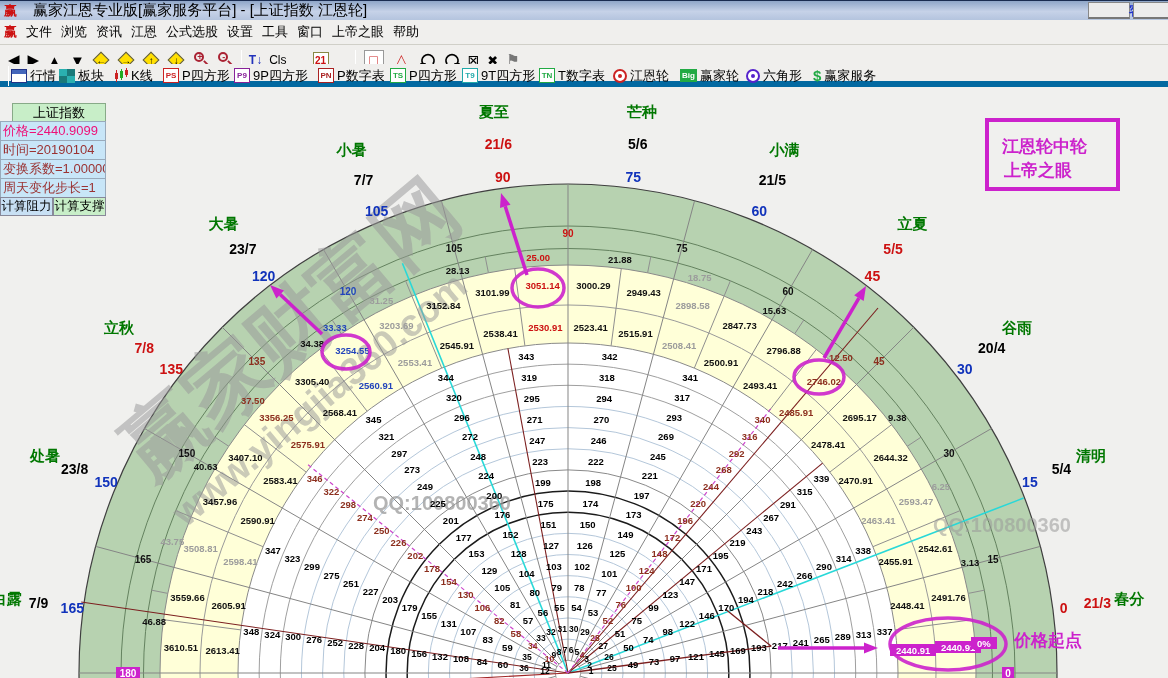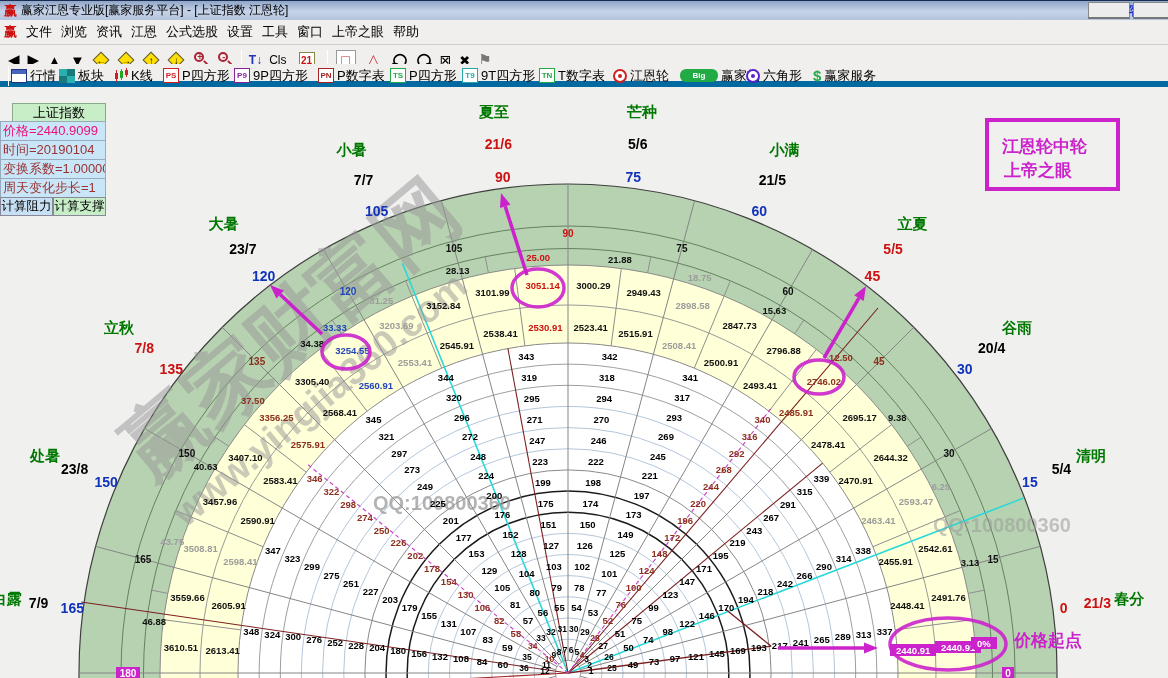--- a/index.html
+++ b/index.html
@@ -1,19 +1,19 @@
 <!DOCTYPE html>
 <html><head><meta charset="utf-8">
 <style>
 * { margin:0; padding:0; box-sizing:border-box; }
 html,body { width:1168px; height:678px; overflow:hidden; font-family:"Liberation Sans",sans-serif; }
 body { background:#f0f0ee; position:relative; }
 .bar { position:absolute; left:0; width:1168px; }
 #titlebar { top:0; height:20px; background:linear-gradient(#8fa6c8,#c6d2e8 55%,#b4c4de); border-top:1px solid #1a2c50; display:flex; align-items:center; }
-#titlebar .ttl { font-size:12px; color:#000; margin-left:3px; }
+#titlebar .ttl { font-size:15px; color:#000; margin-left:15px; }
 .winicon { width:14px; height:14px; margin-left:4px; color:#cc1111; font-weight:bold; font-size:13px; line-height:14px; }
 .tbtn { position:absolute; top:1px; height:17px; background:#ececec; border:1px solid #888; border-bottom:2px solid #777; color:#2233cc; font-weight:bold; font-size:13px; text-align:center; line-height:15px;padding-left:40px; }
 #menubar { top:20px; height:25px; background:#f0efed; border-bottom:1px solid #d0cfc8; display:flex; align-items:center; font-size:13px; color:#000; }
 #menubar span { margin:0 4.5px; }
 #menubar .logo { color:#cc1111; font-weight:bold; margin-left:4px; }
 #toolbar1 { top:45px; height:31px; background:#f0efed; border-bottom:1px solid #d0cfc8; display:flex; align-items:center; }
 #toolbar2 { top:64px; height:23px; background:#f0efed; border-bottom:6px solid #0369a1; display:flex; align-items:center; font-size:13px; }
 .ti { display:inline-flex; align-items:center; justify-content:center; position:absolute; top:0; height:23px; }
 .sep { width:1px; height:20px; background:#b8b7b0; border-right:1px solid #fff; margin:0 4px; }
 .diam { width:17px; height:17px; position:relative; margin:0 4px; }
@@ -508,21 +508,21 @@
       <span class="pm">+</span>
     </span>
   <span class="mag">
       <span class="c"></span>
       <span class="h"></span>
       <span class="pm">-</span>
     </span>
   <span class="sep"></span>
   <span style="font-size:12px;color:#2233bb;font-weight:bold;margin:0 3px">T↓</span>
   <span style="font-size:12px;color:#000;margin:0 4px">Cls</span>
-  <span style="width:16px;height:16px;border:1px solid #884;background:#fff;color:#cc1111;font-size:10px;font-weight:bold;text-align:center;line-height:15px;margin:0 8px">21</span>
+  <span style="width:16px;height:16px;border:1px solid #884;background:#fff;color:#cc1111;font-size:10px;font-weight:bold;text-align:center;line-height:15px;margin:0 22px">21</span>
   <span class="sep"></span>
   <span class="ic" style="color:#cc2222;font-size:14px;border:1px solid #999;background:#fff;width:20px;height:20px;line-height:18px;text-align:center">□</span>
   <span class="ic" style="color:#cc2222;font-size:14px;width:20px;height:20px;line-height:18px;text-align:center">△</span>
   <svg width="18" height="18" style="margin:0 3px">
       <path d="M 4 13 A 6 6 0 1 1 14 13" fill="none" stroke="#000" stroke-width="1.8"></path>
       <polygon points="1,12 7,12 4,17" fill="#000"></polygon>
     </svg>
     <svg width="18" height="18" style="margin:0 3px">
       <path d="M 4 13 A 6 6 0 1 1 14 13" fill="none" stroke="#000" stroke-width="1.8"></path>
       <polygon points="11,12 17,12 14,17" fill="#000"></polygon>
@@ -576,21 +576,21 @@
       <span class="box2" style="color:#22aa44;border-color:#22aa44">TN</span>
       <span class="t2">T数字表</span>
     </span>
   <span class="ti" style="left:613px">
       <span class="bull" style="border-color:#cc2222">
         <i style="background:#cc2222"></i>
       </span>
       <span class="t2">江恩轮</span>
     </span>
   <span class="ti" style="left:680px">
-      <span style="width:38px;height:13px;border-radius:6px;background:#22aa44;color:#fff;font-size:8px;font-weight:bold;text-align:center;line-height:13px;margin-right:3px">Big</span>
+      <span style="width:17px;height:13px;border-radius:0;background:#22aa44;color:#fff;font-size:8px;font-weight:bold;text-align:center;line-height:13px;margin-right:3px">Big</span>
       <span class="t2">赢家轮</span>
     </span>
   <span class="ti" style="left:746px">
       <span class="bull" style="border-color:#5522cc">
         <i style="background:#5522cc"></i>
       </span>
       <span class="t2">六角形</span>
     </span>
   <span class="ti" style="left:813px">
       <span style="color:#22aa44;font-weight:bold;font-size:15px;margin-right:3px">$</span>

